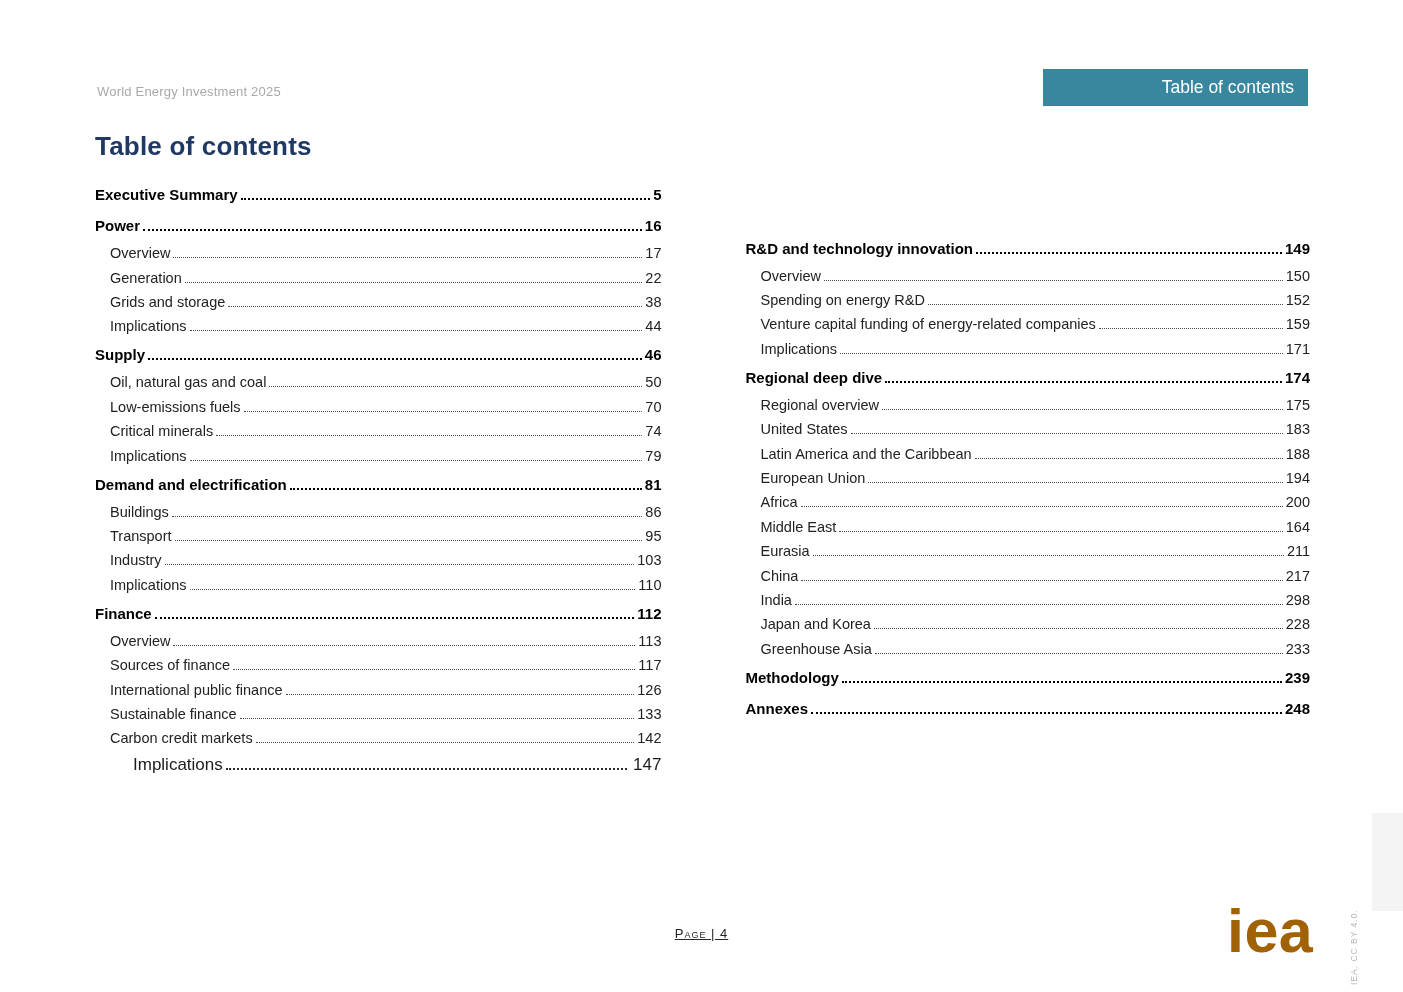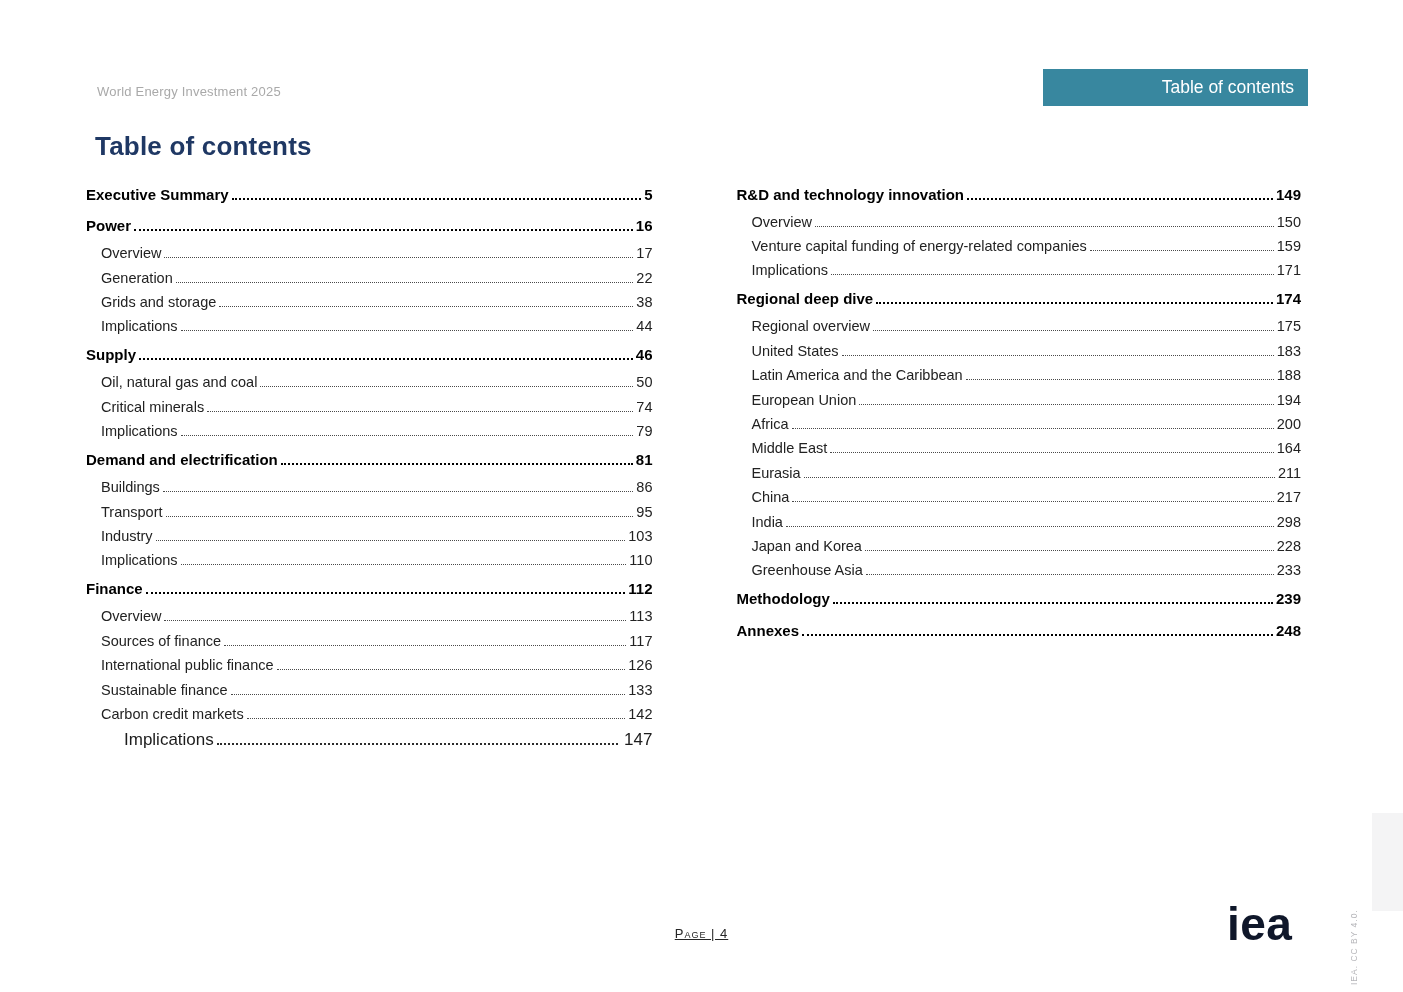--- a/index.html
+++ b/index.html
@@ -20,22 +20,22 @@
     display:flex; align-items:center; justify-content:flex-end;
     padding-right:14px; font-size:17.5px;
   }
 
   .page-title {
     position:absolute; left:95px; top:131px;
     font-size:26px; font-weight:bold; color:#1F3864; letter-spacing:0.2px;
   }
 
   .toc-wrap {
-    position:absolute; left:86px; top:178px; width:1215px;
-    display:flex; gap:84px;
+    position:absolute; left:95px; top:178px; width:1215px;
+    display:flex; gap:84px;align-items:center;
   }
   .toc-col { display:flex; flex-direction:column; }
   .toc-col-left  { width:577px; }
   .toc-col-right { width:575px; }
 
   .toc-row {
     display:flex; align-items:baseline;
     font-size:14.5px; line-height:24.4px; color:#222222;
   }
   .toc-row.level-section {
@@ -58,21 +58,21 @@
   .toc-num { white-space:nowrap; }
 
   .footer-page {
     position:absolute; left:0; right:0; top:926px;
     text-align:center; font-size:13px; color:#262626;
     font-variant:small-caps; letter-spacing:1px;text-decoration:underline;
   }
 
   .iea-logo {
     position:absolute; left:1227px; top:901px;
-    font-size:46px; font-weight:bold; color:#0f172a;
+    font-size:61px; font-weight:bold; color:#a16207;
     letter-spacing:0.5px; line-height:1;
   }
 
   .side-note {
     position:absolute; left:1349px; top:893px; height:92px;
     writing-mode:vertical-rl; transform:rotate(180deg);
     font-size:8.5px; color:#b6b6ba; letter-spacing:1px;
     display:flex; align-items:center;
   }
 
@@ -128,20 +128,25 @@
         <span class="toc-label">Supply</span>
         <span class="toc-dots"></span>
         <span class="toc-num">46</span>
       </div>
       <div class="toc-row level-sub">
         <span class="toc-label">Oil, natural gas and coal</span>
         <span class="toc-dots"></span>
         <span class="toc-num">50</span>
       </div>
       <div class="toc-row level-sub">
+        <span class="toc-label">Low-emissions fuels</span>
+        <span class="toc-dots"></span>
+        <span class="toc-num">70</span>
+      </div>
+      <div class="toc-row level-sub">
         <span class="toc-label">Critical minerals</span>
         <span class="toc-dots"></span>
         <span class="toc-num">74</span>
       </div>
       <div class="toc-row level-sub">
         <span class="toc-label">Implications</span>
         <span class="toc-dots"></span>
         <span class="toc-num">79</span>
       </div>
       <div class="toc-row level-section">
@@ -210,20 +215,25 @@
         <span class="toc-label">R&amp;D and technology innovation</span>
         <span class="toc-dots"></span>
         <span class="toc-num">149</span>
       </div>
       <div class="toc-row level-sub">
         <span class="toc-label">Overview</span>
         <span class="toc-dots"></span>
         <span class="toc-num">150</span>
       </div>
       <div class="toc-row level-sub">
+        <span class="toc-label">Spending on energy R&amp;D</span>
+        <span class="toc-dots"></span>
+        <span class="toc-num">152</span>
+      </div>
+      <div class="toc-row level-sub">
         <span class="toc-label">Venture capital funding of energy-related companies</span>
         <span class="toc-dots"></span>
         <span class="toc-num">159</span>
       </div>
       <div class="toc-row level-sub">
         <span class="toc-label">Implications</span>
         <span class="toc-dots"></span>
         <span class="toc-num">171</span>
       </div>
       <div class="toc-row level-section">

